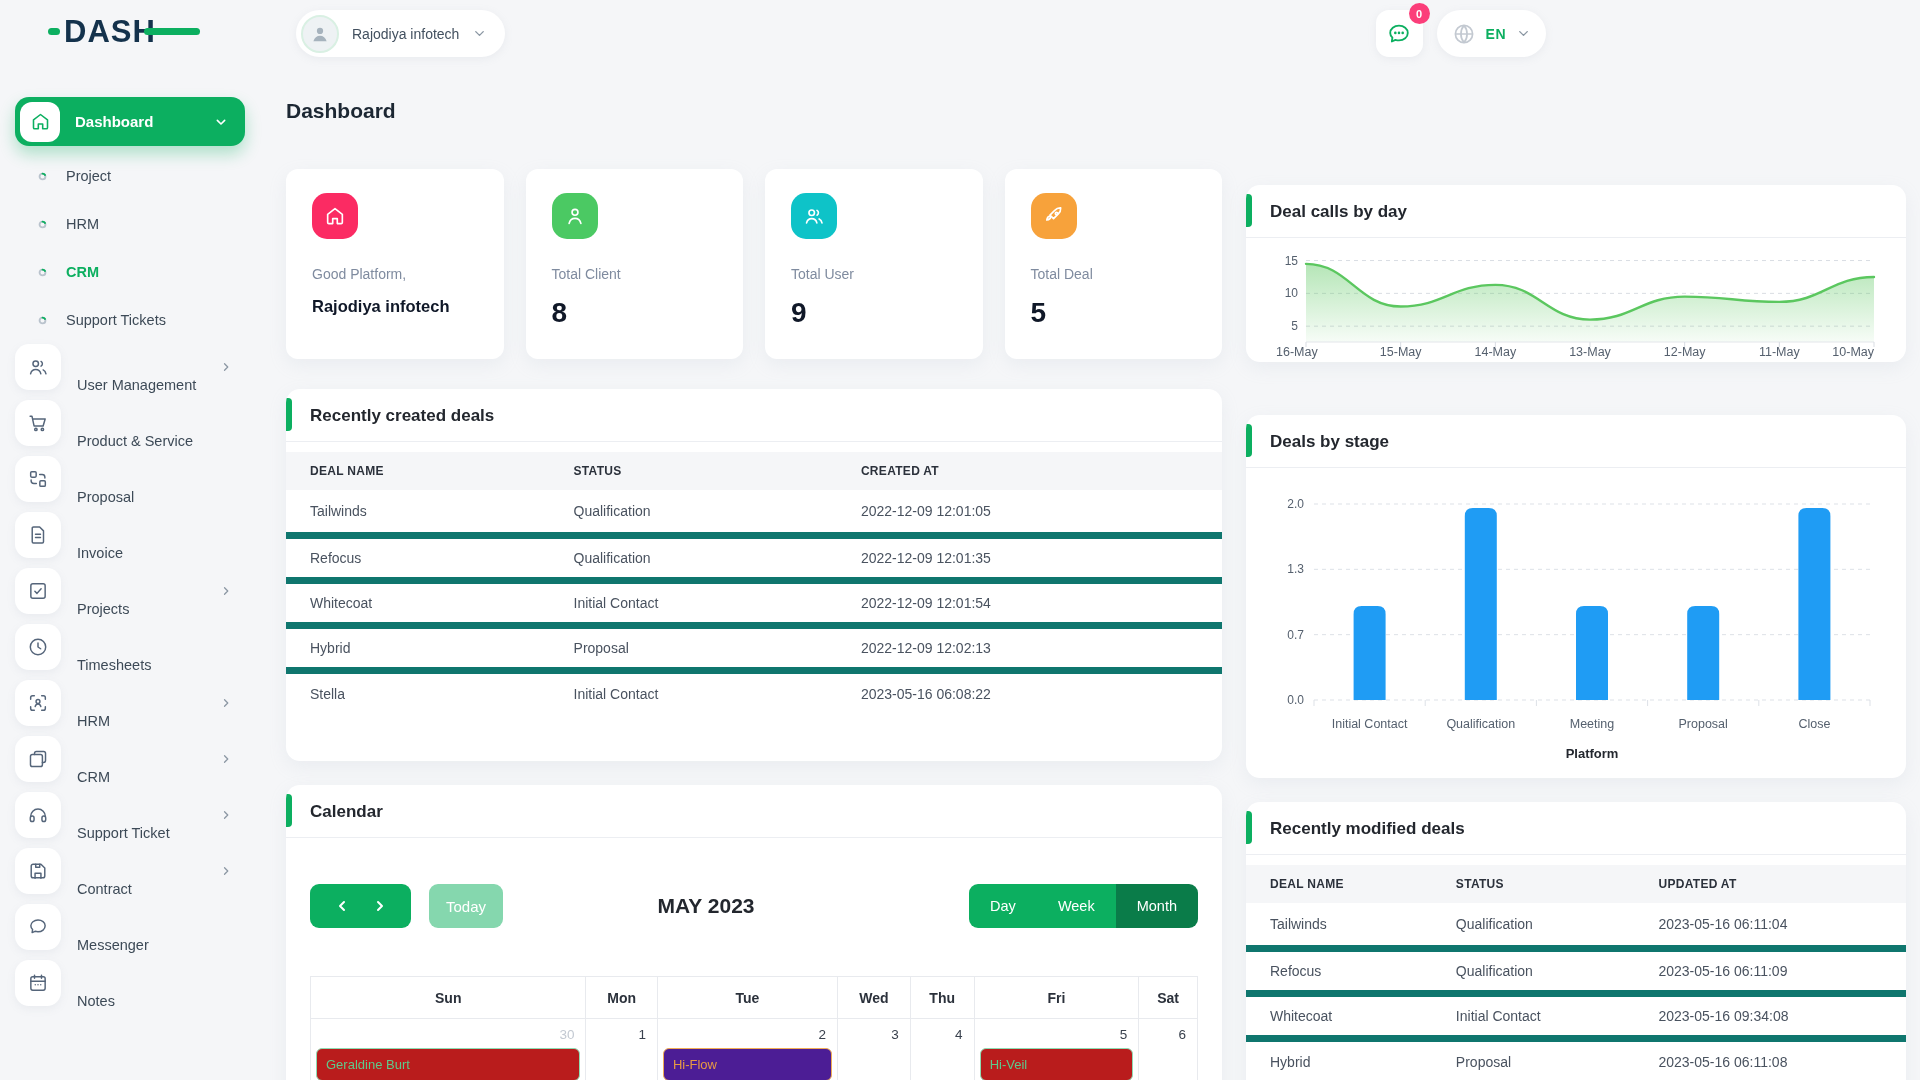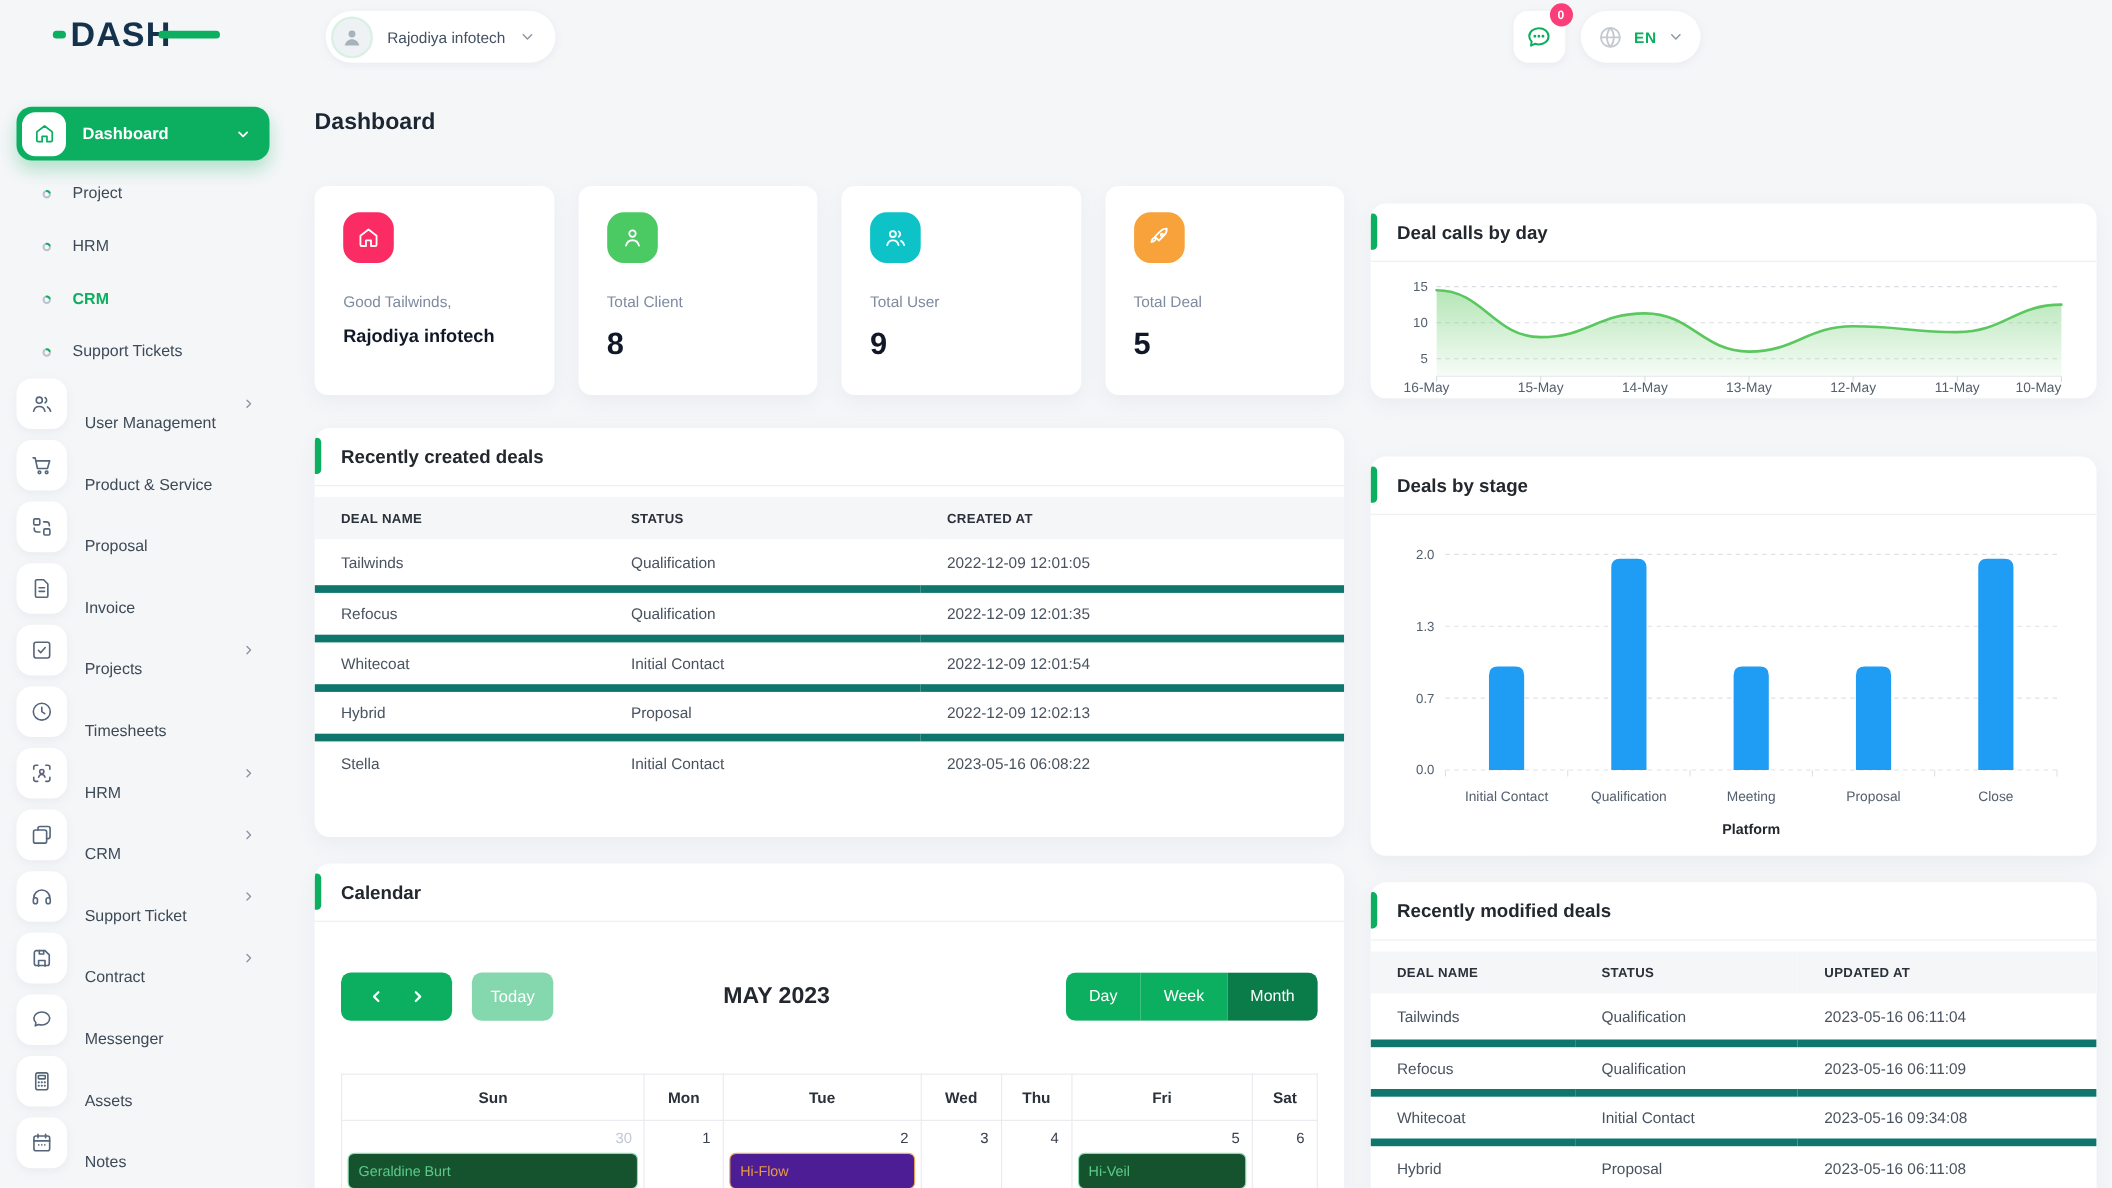--- a/index.html
+++ b/index.html
@@ -80,21 +80,21 @@
   .cal-views { display:flex; border-radius:9px; overflow:hidden; }
   .cal-view { height:44px; padding:0 21px; border:none; background:#0CAF60; color:#fff; font-size:14.5px;
     cursor:pointer; font-family:inherit; }
   .cal-view.active { background:#0a7c49; }
   .cal-grid { margin:48px 24px 24px; border-collapse:collapse; width:calc(100% - 48px); }
   .cal-grid th { border:1px solid #e8eaee; height:42px; font-size:14px; font-weight:700; color:#2b313b; }
   .cal-grid td { border:1px solid #e8eaee; height:210px; vertical-align:top; padding:5px; }
   .date-num { text-align:right; font-size:13.5px; color:#39414d; padding:3px 6px 6px 0; }
   .date-num.muted { color:#c3c9d2; }
   .event { height:33px; border-radius:6px; display:flex; align-items:center; padding:0 9px; font-size:13px; cursor:pointer; }
-  .event.green { background:#14532d; border:1px solid #8edbb2; color:#5fc98b; }
+  .event.green { background:#b91c1c; border:1px solid #8edbb2; color:#5fc98b; }
   .event.orange { background:#fce8cc; border:1px solid #f3b express;} 
   .event.orange { background:#4c1d95; border:1px solid #f0ab55; color:#e79a43; }
   
   .chart-wrap { padding:10px 24px 14px; }
   .axis-text { font-size:12.5px; fill:#55606e; }
   .axis-text-sm { font-size:12px; fill:#55606e; }
   .xlabel-bold { font-size:13px; font-weight:700; fill:#23272E; }
 </style>
 </head>
 <body>
@@ -325,50 +325,40 @@
         <span class="tile">
           <svg width="22" height="22" viewBox="0 0 24 24" fill="none" stroke="currentColor" stroke-width="1.6" stroke-linecap="round" stroke-linejoin="round">
             <path d="M12 4.4c-4.3 0-7.8 2.8-7.8 6.3 0 1.6.7 3 1.9 4.1l-.5 3.3 3.1-1.4c1 .3 2.1.5 3.3.5 4.3 0 7.8-2.8 7.8-6.5S16.3 4.4 12 4.4z"></path>
           </svg>
         </span>
         <span class="lbl">Messenger</span>
       </div>
       <div class="tile-item">
         <span class="tile">
           <svg width="22" height="22" viewBox="0 0 24 24" fill="none" stroke="currentColor" stroke-width="1.6" stroke-linecap="round" stroke-linejoin="round">
-            <rect x="6" y="3.6" width="12" height="16.8" rx="2"></rect>
-            <rect x="8.6" y="6.2" width="6.8" height="3.4" rx=".6"></rect>
-            <path d="M9 13h.01M12 13h.01M15 13h.01M9 16.4h.01M12 16.4h.01M15 16.4h.01" stroke-width="2.2"></path>
-          </svg>
-        </span>
-        <span class="lbl">Assets</span>
-      </div>
-      <div class="tile-item">
-        <span class="tile">
-          <svg width="22" height="22" viewBox="0 0 24 24" fill="none" stroke="currentColor" stroke-width="1.6" stroke-linecap="round" stroke-linejoin="round">
             <rect x="4.2" y="5.2" width="15.6" height="14.6" rx="2"></rect>
             <path d="M8.2 3.4v3.4M15.8 3.4v3.4M4.2 10h15.6M9 14h.01M12 14h.01M15 14h.01"></path>
           </svg>
         </span>
         <span class="lbl">Notes</span>
       </div>
     </nav>
 </aside>
 
 <main class="main-left">
   <h1 class="page-title">Dashboard</h1>
 
   <div class="stat-row" id="stat-row">
       <div class="stat-card">
         <div class="stat-icon" style="background:#fb2b63">
           <svg width="22" height="22" viewBox="0 0 24 24" fill="none" stroke="currentColor" stroke-width="1.8" stroke-linecap="round" stroke-linejoin="round">
             <path d="M4 10.2 12 4l8 6.2V19a1.3 1.3 0 0 1-1.3 1.3h-4.2v-5.5H9.5v5.5H5.3A1.3 1.3 0 0 1 4 19z"></path>
           </svg>
         </div>
-        <div class="stat-label">Good Tailwinds,</div>
+        <div class="stat-label">Good Platform,</div>
         <div class="stat-value textval">Rajodiya infotech</div>
       </div>
       <div class="stat-card">
         <div class="stat-icon" style="background:#4bc963">
           <svg width="22" height="22" viewBox="0 0 24 24" fill="none" stroke="currentColor" stroke-width="1.8" stroke-linecap="round" stroke-linejoin="round">
             <circle cx="12" cy="8" r="3.2"></circle>
             <path d="M5.6 20c.8-3.6 3.3-5.4 6.4-5.4s5.6 1.8 6.4 5.4"></path>
           </svg>
         </div>
         <div class="stat-label">Total Client</div>

